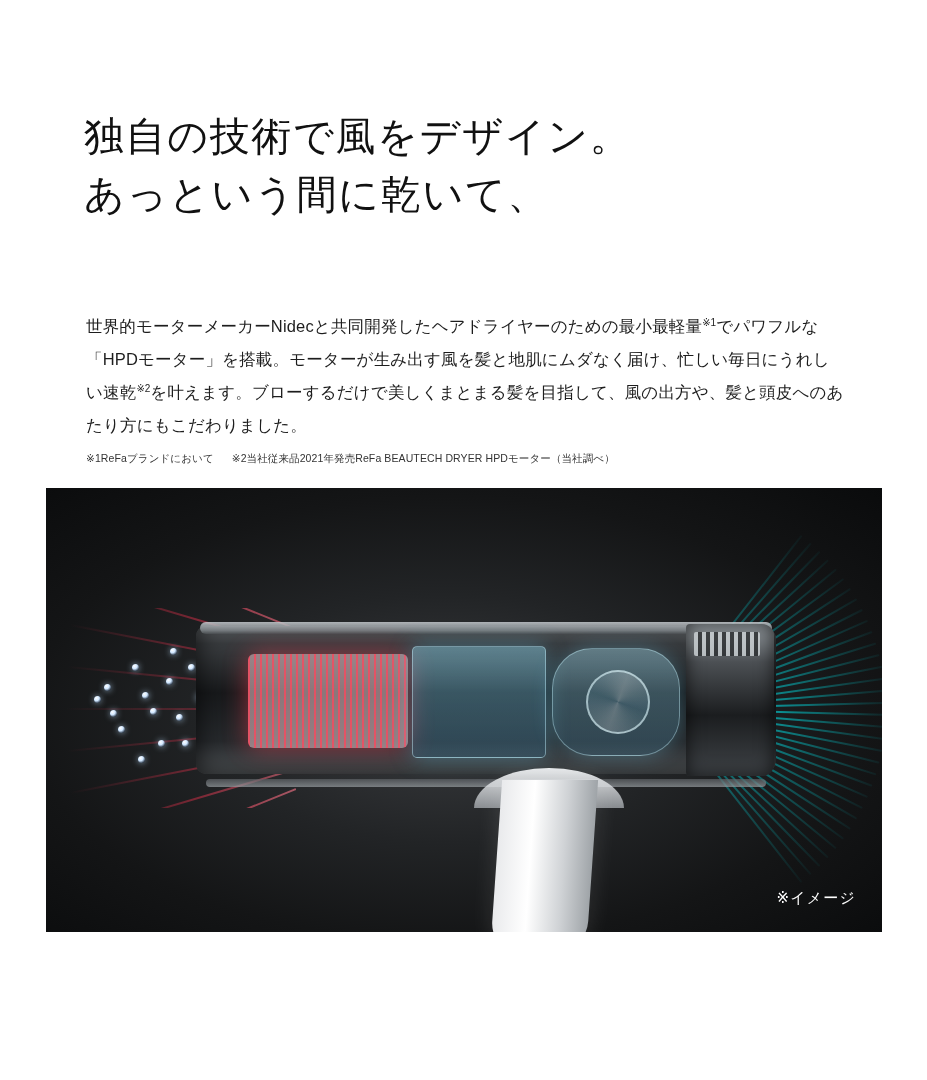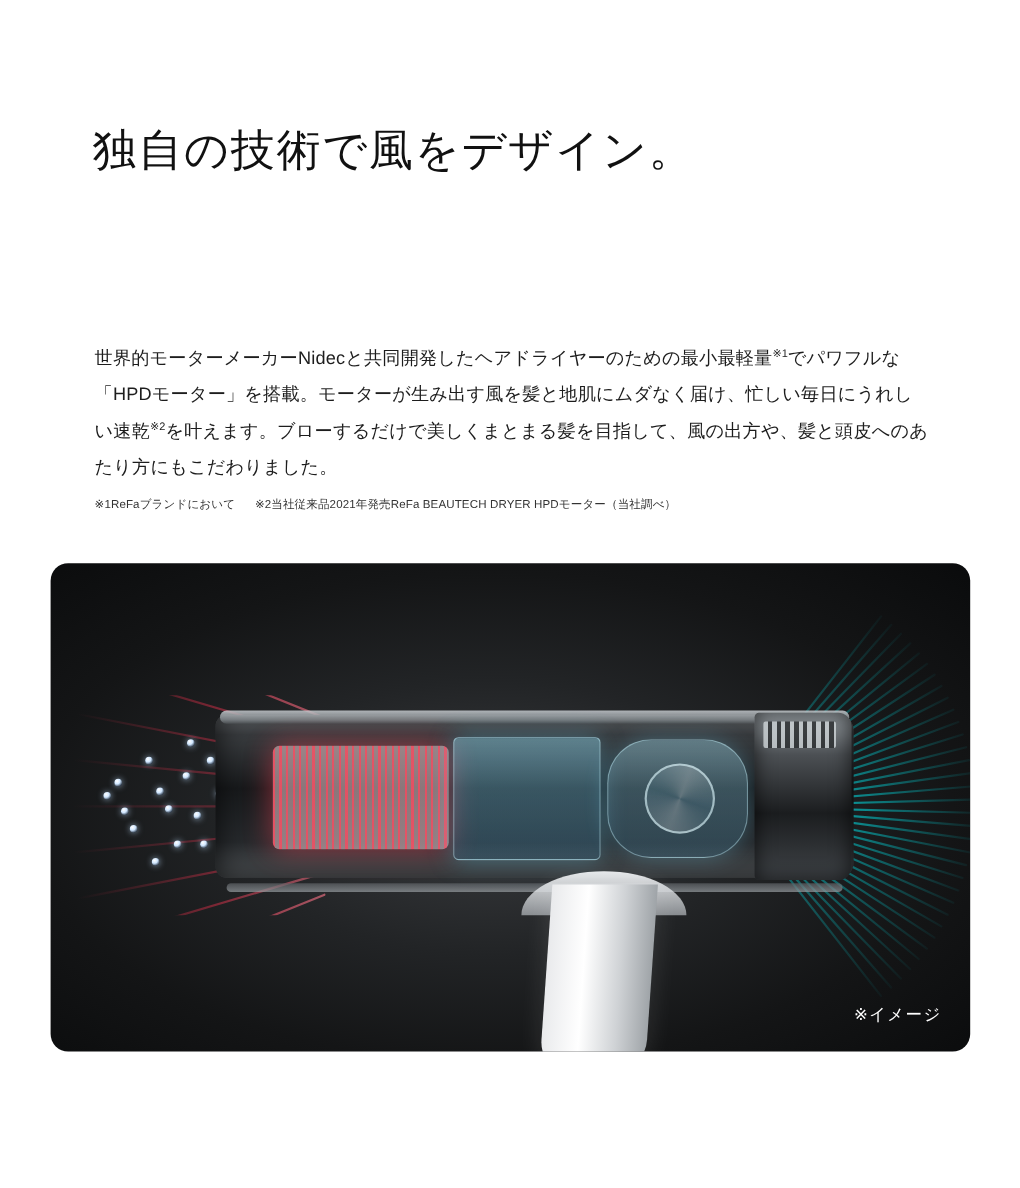--- a/index.html
+++ b/index.html
@@ -71,26 +71,25 @@
   }
   .notes .gap {
     display: inline-block;
     width: 18px;
   }
 
   
   .hero {
     position: absolute;
     left: 46px;
-    top: 512px;
+    top: 488px;
     width: 836px;
     height: 444px;
     background: radial-gradient(ellipse at 48% 52%, #3a3c3f 0%, #222426 38%, #141516 68%, #0a0b0c 100%);
     overflow: hidden;
-    border-radius: 16px;
   }
 
   
   .stream-red {
     position: absolute;
     left: 20px;
     top: 120px;
     width: 230px;
     height: 200px;
     overflow: hidden;
@@ -242,20 +241,21 @@
     letter-spacing: 0.08em;
   }
 </style>
 </head>
 <body>
 
 <div class="page">
 
   <div class="headline">
     <div class="headline-line">独自の技術で風をデザイン。</div>
+    <div class="headline-line">あっという間に乾いて、</div>
   </div>
 
   <div class="bodycopy">
     <p><span>世界的モーターメーカーNidecと共同開発したヘアドライヤーのための最小最軽量</span><span class="sup">※1</span><span>でパワフルな「HPDモーター」を搭載。モーターが生み出す風を髪と地肌にムダなく届け、忙しい毎日にうれしい速乾</span><span class="sup">※2</span><span>を叶えます。ブローするだけで美しくまとまる髪を目指して、風の出方や、髪と頭皮へのあたり方にもこだわりました。</span></p>
   </div>
 
   <div class="notes">
     <span>※1ReFaブランドにおいて</span><span class="gap"></span><span>※2当社従来品2021年発売ReFa BEAUTECH DRYER HPDモーター（当社調べ）</span>
   </div>
 

